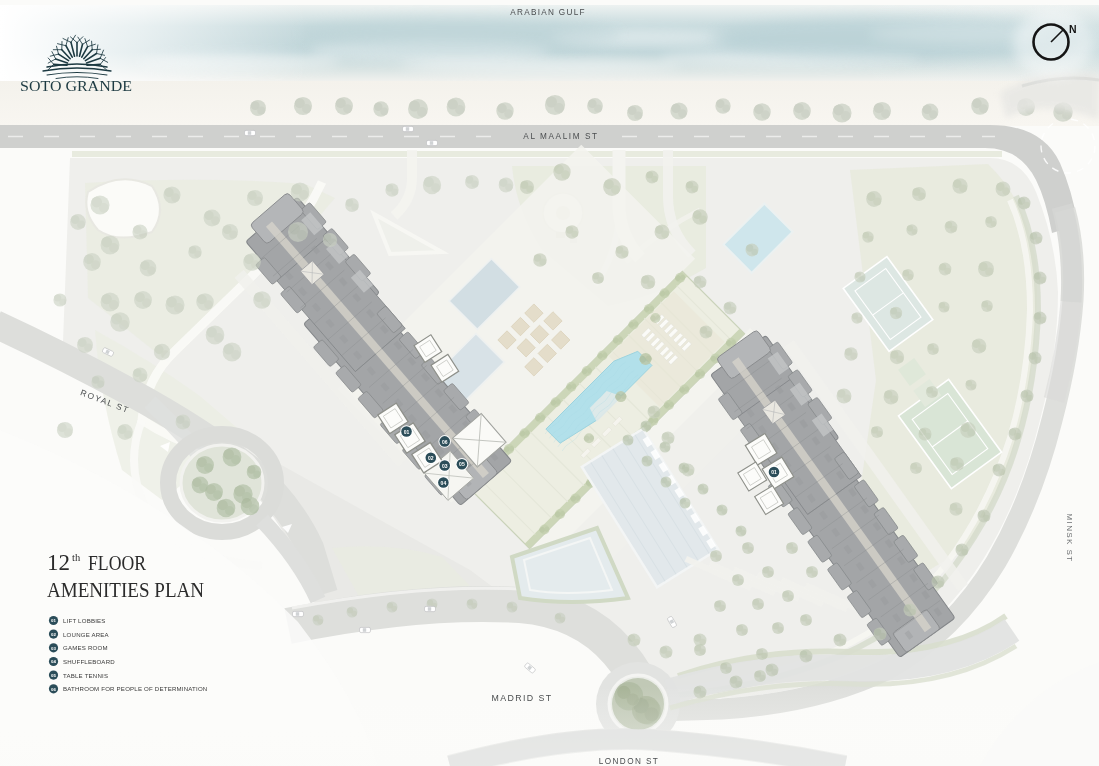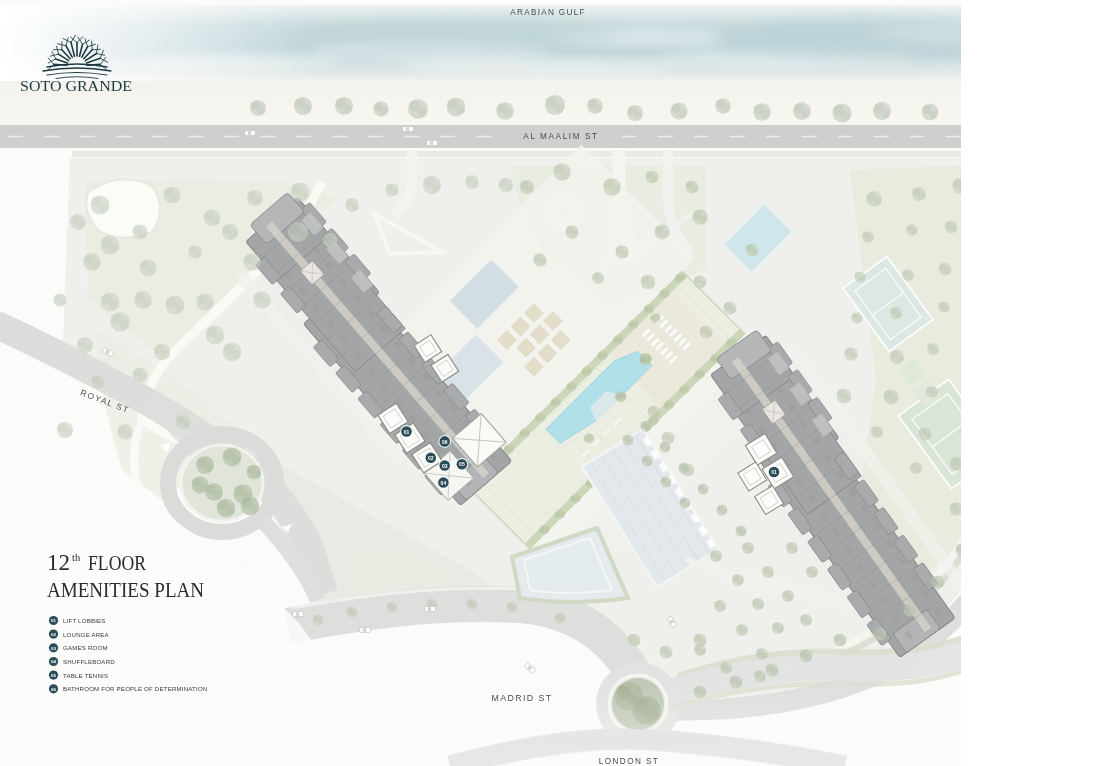--- a/index.html
+++ b/index.html
@@ -1,15 +1,15 @@
 <!DOCTYPE html>
 <html><head><meta charset="utf-8">
 <style>
 html,body{margin:0;padding:0;background:#ffffff}
-#page{position:relative;width:961px;height:766px;overflow:hidden;background:#fbfbf9;font-family:"Liberation Sans",sans-serif}
+#page{position:relative;width:1099px;height:766px;overflow:hidden;background:#fbfbf9;font-family:"Liberation Sans",sans-serif}
 </style></head>
 <body>
 <div id="page">
 <svg width="1099" height="766" viewBox="0 0 1099 766">
 <defs>
 <linearGradient id="seaV" x1="0" y1="0" x2="0" y2="1">
  <stop offset="0" stop-color="#edf2f1"></stop>
           <stop offset="0.28" stop-color="#c7dadd"></stop>
  <stop offset="0.62" stop-color="#bed4d8"></stop>
           <stop offset="0.86" stop-color="#dbe5e4"></stop>

